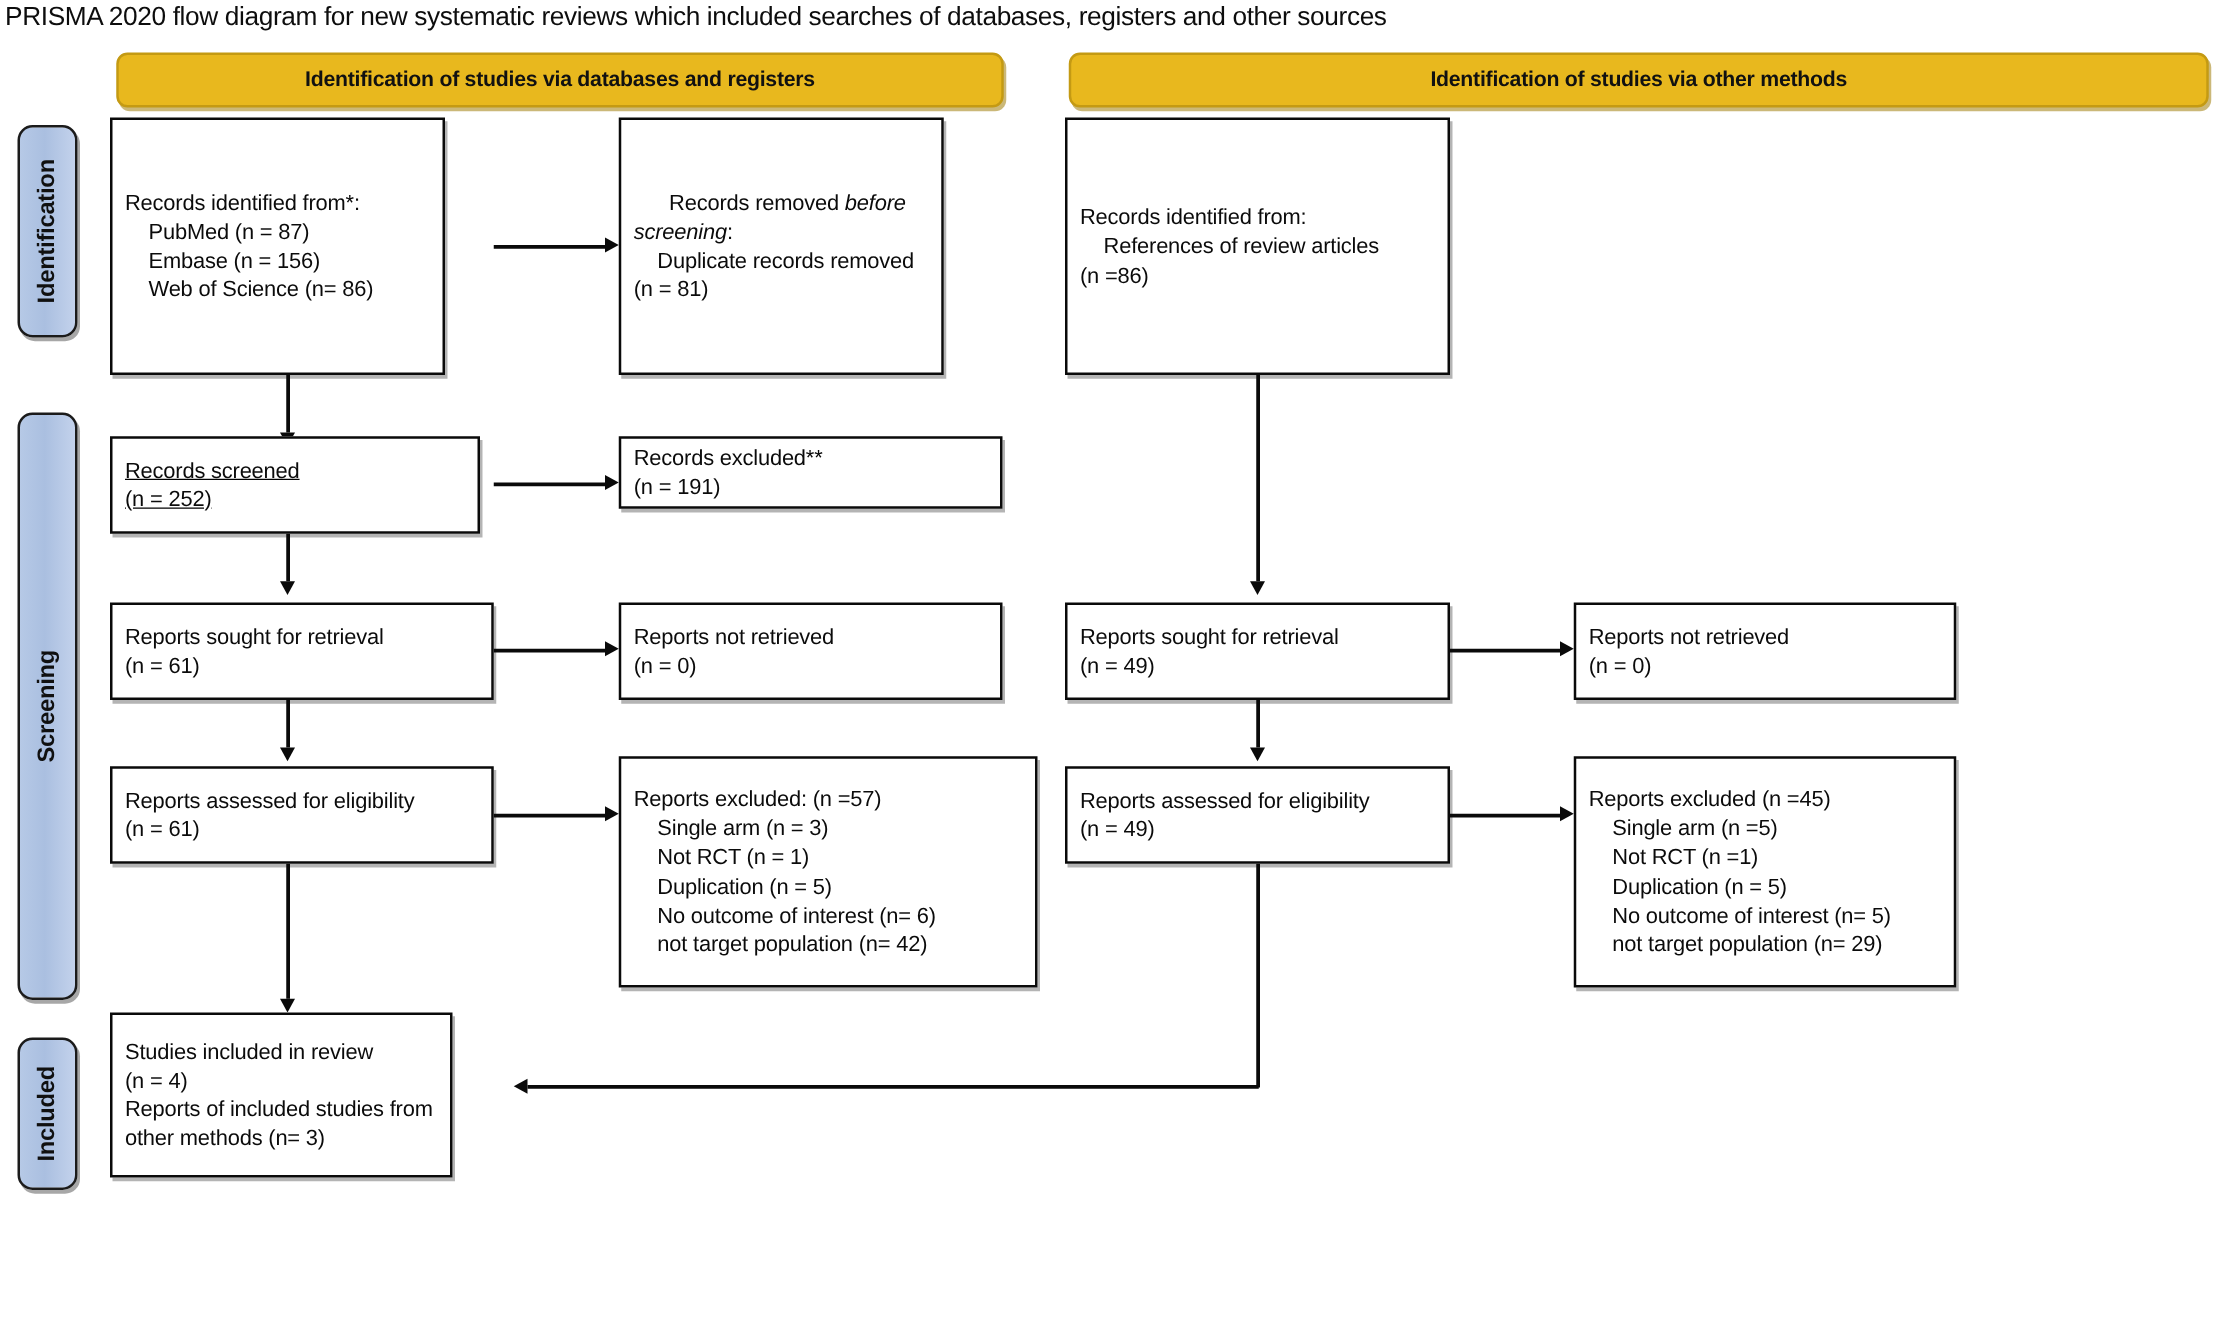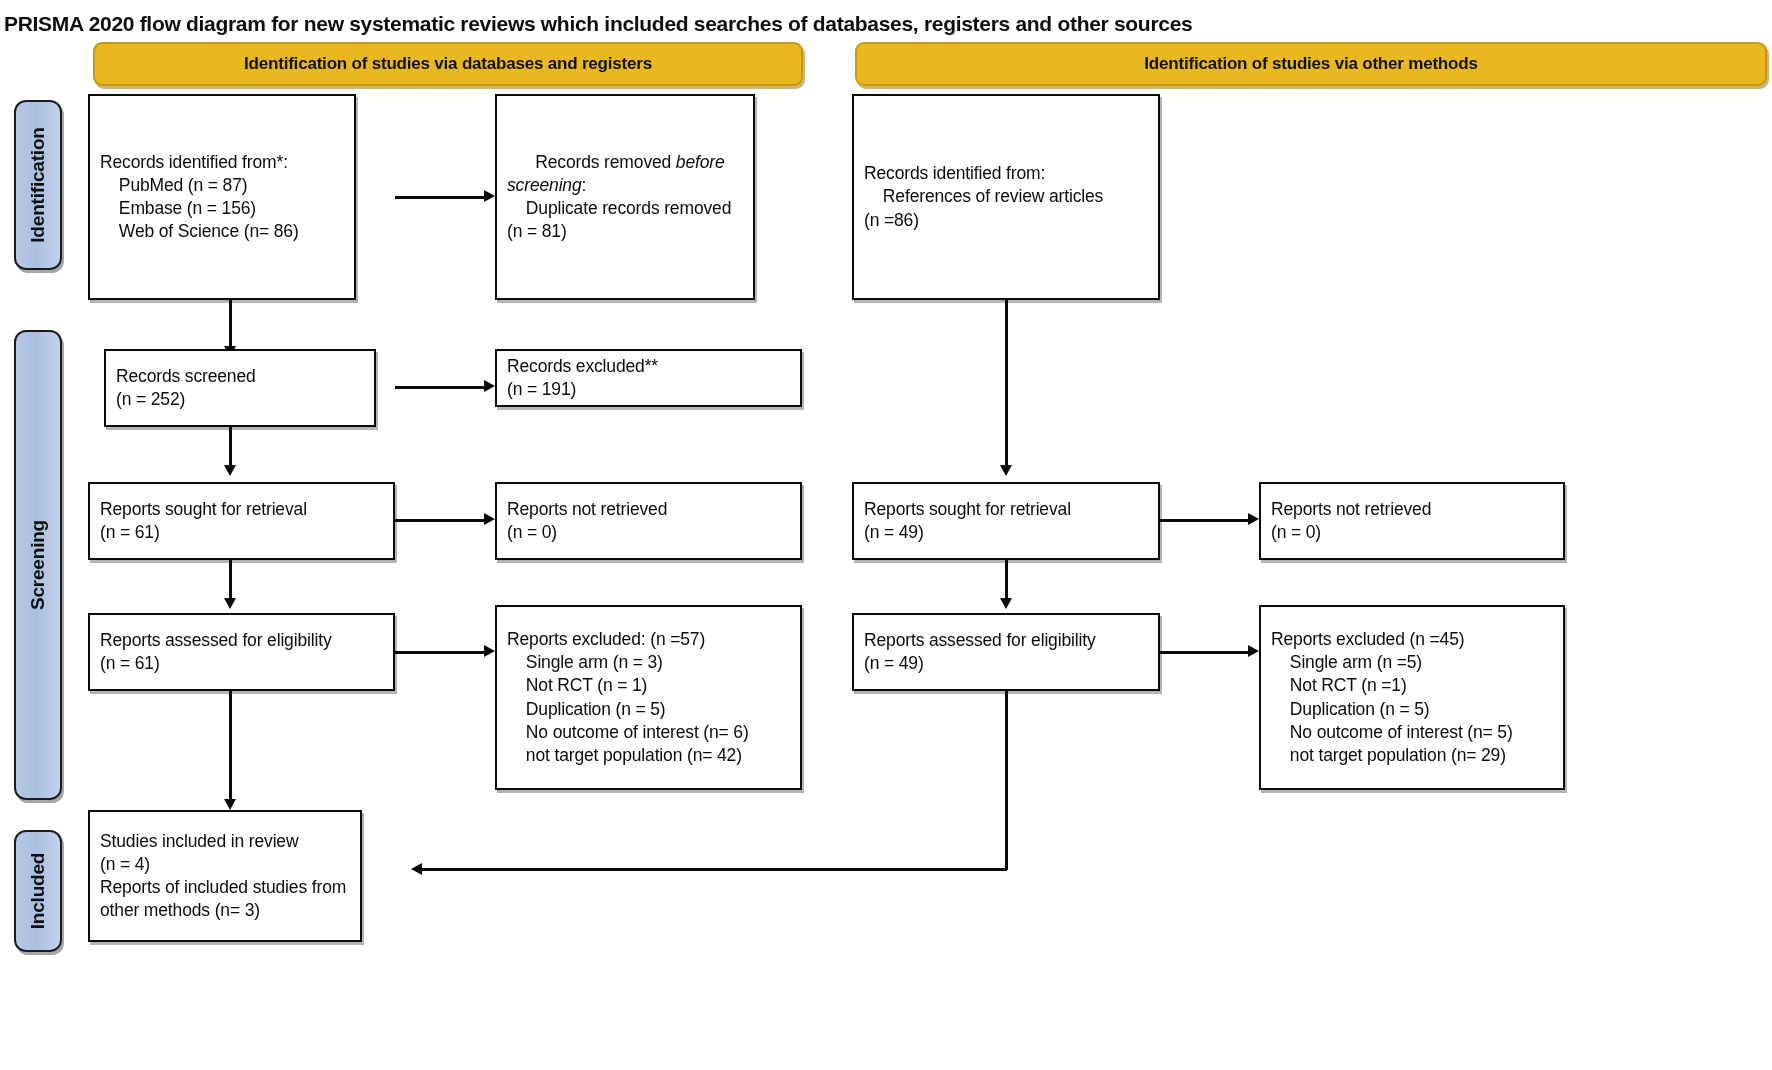--- a/index.html
+++ b/index.html
@@ -13,24 +13,24 @@
     width: 1772px;
     height: 1070px;
     background: #ffffff;
     overflow: hidden;
   }
 
   
   #diagram-title {
     position: absolute;
     left: 4px;
-    top: 12px;
+    top: 2px;
     width: 1500px;
     font-size: 21px;
-    font-weight: bold;
+    font-weight: normal;
     color: #0d0d0d;
     letter-spacing: -0.3px;
     white-space: nowrap;
     font-family: "Liberation Sans", sans-serif;
   }
 
   
   .banner {
     position: absolute;
     background: #e8b81e;
@@ -151,21 +151,21 @@
     References of review articles
 (n =86)</div>
   </div>
 
   <div class="line-h" style="left:395px; top:196px; width:89px;"></div>
   <div class="arrow-right" style="left:484px; top:190px;"></div>
 
   <div class="line-v" style="left:229px; top:300px; height:46px;"></div>
   <div class="arrow-down" style="left:224px; top:346px;"></div>
 
-  <div class="node vcenter" style="left:104px; top:349px; width:272px; height:78px;">
+  <div class="node vcenter" style="left:88px; top:349px; width:296px; height:78px;text-decoration:underline;">
     <div class="node-inner">Records screened
 (n = 252)</div>
   </div>
 
   <div class="node vcenter" style="left:495px; top:349px; width:307px; height:58px;">
     <div class="node-inner">Records excluded**
 (n = 191)</div>
   </div>
 
   <div class="line-h" style="left:395px; top:386px; width:89px;"></div>
@@ -188,21 +188,21 @@
   <div class="arrow-right" style="left:484px; top:513px;"></div>
 
   <div class="line-v" style="left:229px; top:560px; height:38px;"></div>
   <div class="arrow-down" style="left:224px; top:598px;"></div>
 
   <div class="node vcenter" style="left:88px; top:613px; width:307px; height:78px;">
     <div class="node-inner">Reports assessed for eligibility
 (n = 61)</div>
   </div>
 
-  <div class="node vcenter" style="left:495px; top:605px; width:307px; height:185px;">
+  <div class="node vcenter" style="left:495px; top:605px; width:335px; height:185px;">
     <div class="node-inner">Reports excluded: (n =57)
     Single arm (n = 3)
     Not RCT (n = 1)
     Duplication (n = 5)
     No outcome of interest (n= 6)
     not target population (n= 42)</div>
   </div>
 
   <div class="line-h" style="left:395px; top:651px; width:89px;"></div>
   <div class="arrow-right" style="left:484px; top:645px;"></div>

